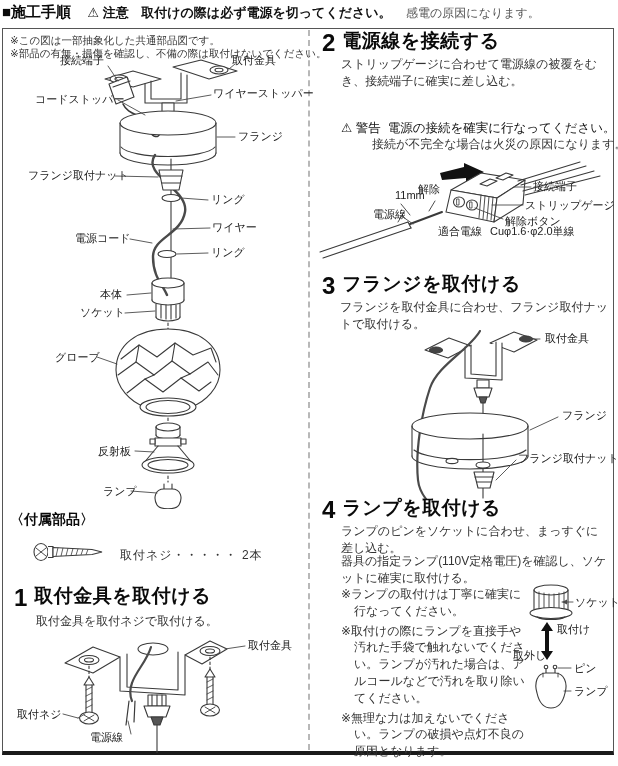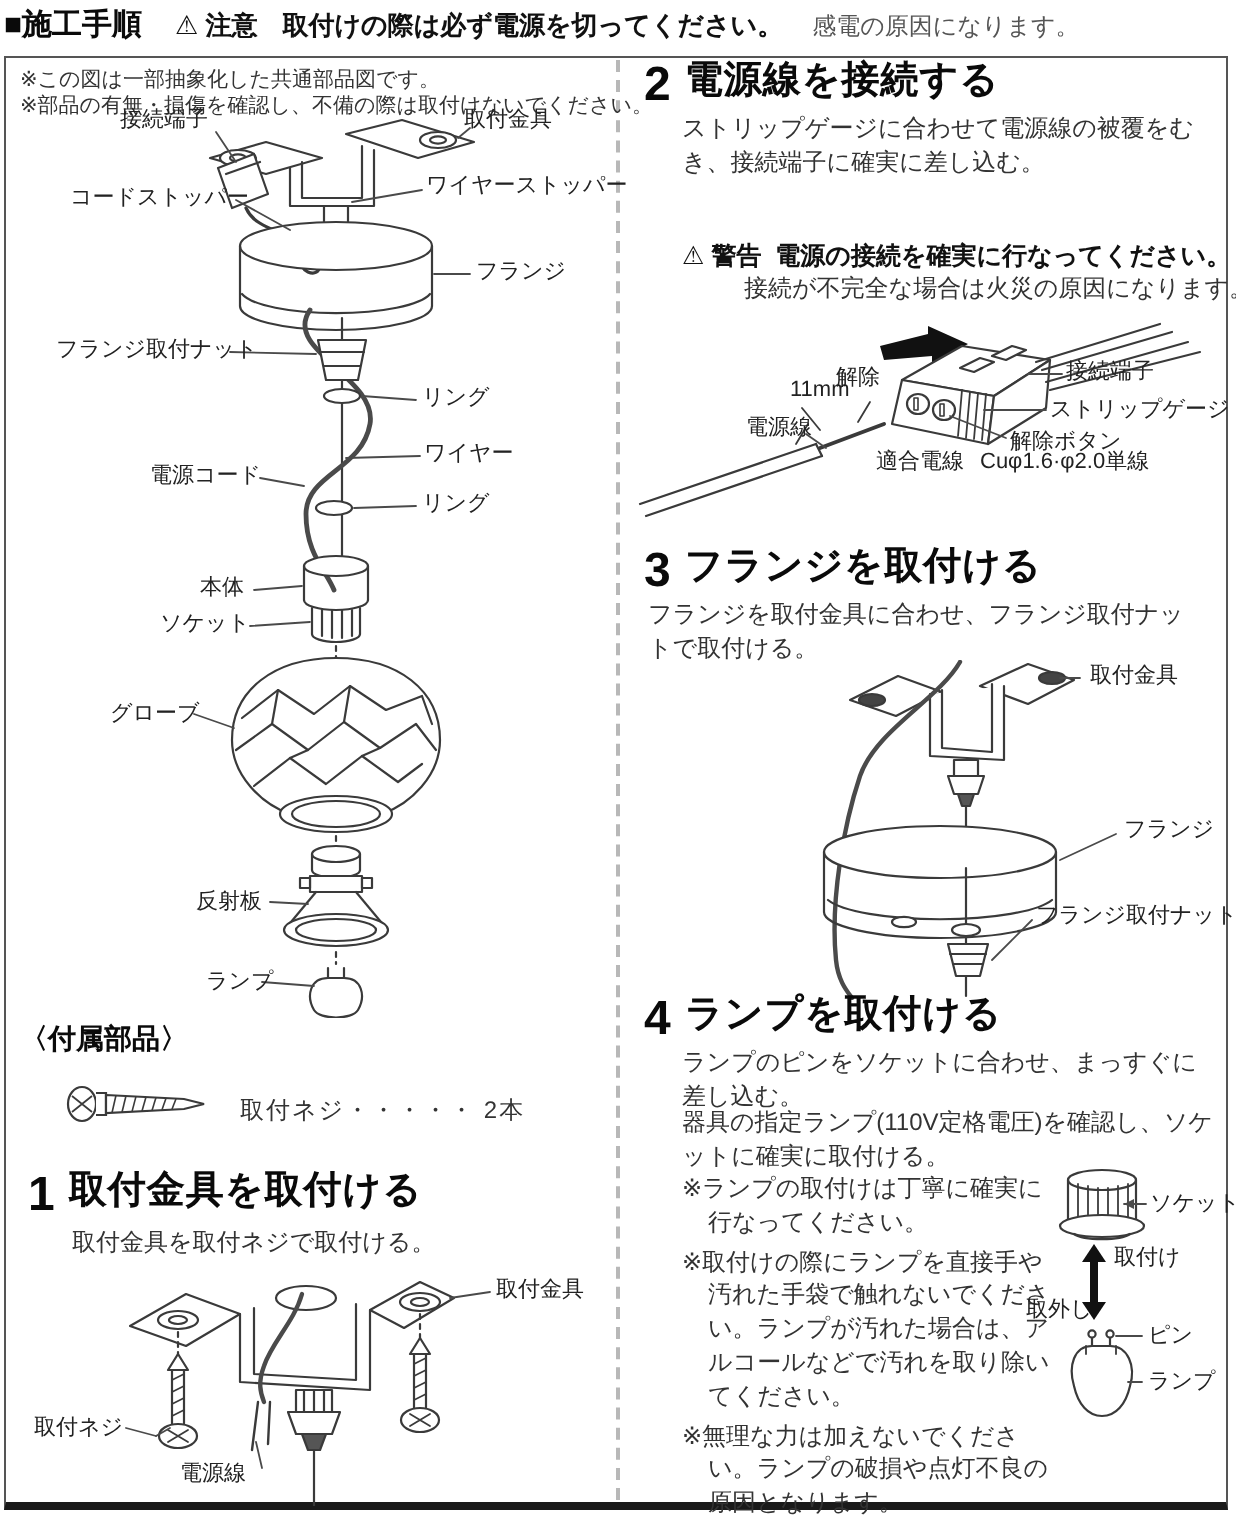--- a/index.html
+++ b/index.html
@@ -17,21 +17,21 @@
            border:1px solid #555;border-bottom:4px solid #1a1a1a;background:#fff;}
   .divider{position:absolute;left:308px;top:30px;height:720px;width:0;
            border-left:2px dashed #b8b8b8;}
   
   .note-sm{position:absolute;font-size:10.5px;line-height:1.35;color:#333;white-space:nowrap;}
   .lbl{position:absolute;font-size:11px;color:#222;white-space:nowrap;line-height:1;}
   .step-head{position:absolute;display:flex;align-items:flex-start;gap:7px;}
   .step-num{font-size:24px;font-weight:bold;color:#0a0a0a;line-height:1;}
   .step-title{font-size:19px;font-weight:bold;color:#0a0a0a;line-height:1.1;letter-spacing:0.5px;}
   .body-txt{position:absolute;font-size:12px;line-height:1.42;color:#333;}
-  .warn-line{position:absolute;font-size:12.5px;font-weight:bold;color:#111;white-space:nowrap;}
+  .warn-line{position:absolute;font-size:12.5px;font-weight:normal;color:#111;white-space:nowrap;}
   .warn-sub{position:absolute;font-size:12px;color:#333;white-space:nowrap;}
   .acc-title{position:absolute;font-size:14px;font-weight:bold;color:#0a0a0a;}
   .acc-item{position:absolute;font-size:12px;color:#333;letter-spacing:1px;}
   .notes-list{position:absolute;font-size:12px;line-height:1.4;color:#333;margin:0;padding:0;list-style:none;}
   .notes-list li{padding-left:13px;text-indent:-13px;margin-bottom:3px;}
   .diag{position:absolute;}
   .diag svg{position:absolute;left:0;top:0;}
   svg *{vector-effect:non-scaling-stroke;}
 </style>
 </head>
@@ -326,21 +326,21 @@
     <span class="lbl" style="left:77px;top:30px;">11mm</span>
     <span class="lbl" style="left:55px;top:49px;">電源線</span>
     <span class="lbl" style="left:120px;top:66px;">適合電線</span>
     <span class="lbl" style="left:172px;top:66px;">Cuφ1.6·φ2.0単線</span>
   </div>
 
   <div class="step-head" style="left:322px;top:274px;">
     <span class="step-num">3</span>
     <span class="step-title">フランジを取付ける</span>
   </div>
-  <div class="body-txt" style="left:324px;top:299px;width:268px;">フランジを取付金具に合わせ、フランジ取付ナットで取付ける。</div>
+  <div class="body-txt" style="left:340px;top:299px;width:268px;">フランジを取付金具に合わせ、フランジ取付ナットで取付ける。</div>
   <div class="diag" style="left:330px;top:330px;width:280px;height:170px;">
     <svg width="280" height="170" viewBox="0 0 280 170" fill="none" stroke="#3a3a3a" stroke-width="1.1" stroke-linecap="round" stroke-linejoin="round">
 
       <path d="M95,20 L119,8 L141,16 L118,28 Z" fill="#fff"></path>
       <ellipse cx="106" cy="20" rx="6.5" ry="3" fill="#444"></ellipse>
       <path d="M160,13 L184,2 L207,10 L184,22 Z" fill="#fff"></path>
       <ellipse cx="196" cy="9" rx="6.5" ry="3" fill="#444"></ellipse>
       <path d="M135,17 L135,48 L172,50 L172,13" fill="#fff"></path>
       <path d="M141,15 L141,44 L166,46 L166,12"></path>
 

